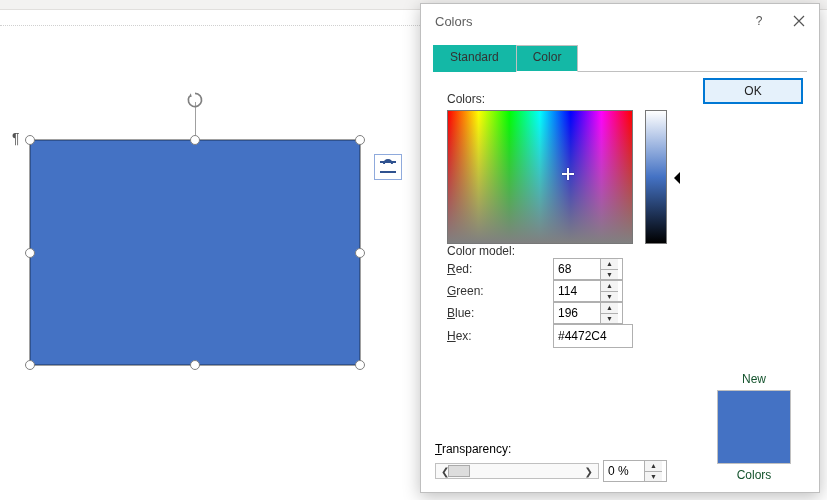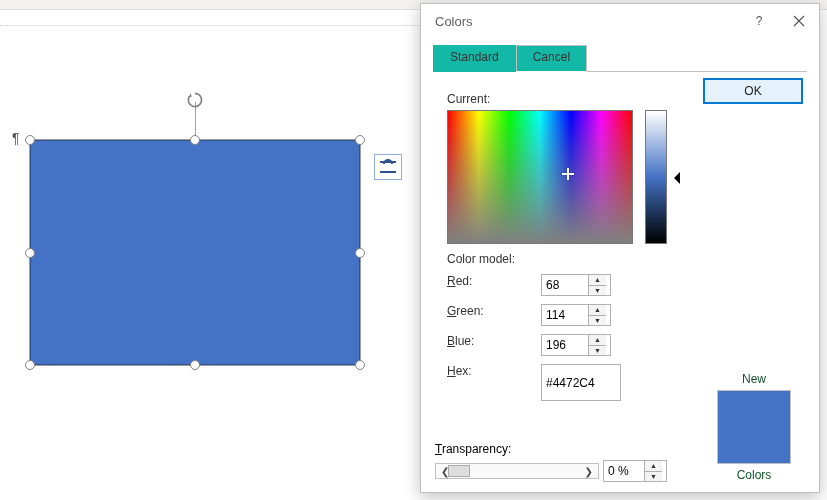--- a/index.html
+++ b/index.html
@@ -42,31 +42,31 @@
   .color-field { position: relative; width: 186px; height: 134px; border: 1px solid #777; background: linear-gradient(to top, #808080, rgba(128,128,128,0)), linear-gradient(to right, #ff0000, #ffff00, #00ff00, #00ffff, #0000ff, #ff00ff, #ff0000); }
   .cf-cursor { position: absolute; width: 12px; height: 12px; pointer-events: none; }
   .cf-cursor::before, .cf-cursor::after { content: ""; position: absolute; background: #fff; box-shadow: 0 0 1px #000; }
   .cf-cursor::before { left: 0; top: 5px; width: 12px; height: 2px; }
   .cf-cursor::after { left: 5px; top: 0; width: 2px; height: 12px; }
   .cf-cursor.inner { left: 62%; top: 43%; }
   
   .lum-slider { position: absolute; left: 198px; top: 0; width: 22px; height: 134px; border: 1px solid #777; background: linear-gradient(to bottom, #fff 0%, #4472C4 50%, #000 100%); }
   .lum-arrow { position: absolute; left: 221px; width: 0; height: 0; border: 6px solid transparent; border-right-color: #000; top: 62px; }
   
-  .row { display: flex; align-items: flex-start; margin-top: 8px; gap: 6px; }
+  .row { display: flex; align-items: center; gap: 18px; }
   .row label { width: 88px; color: #333; }
   .select { height: 22px; border: 1px solid #b0b0b0; background: #fff; display: flex; align-items: center; padding: 0 6px; width: 126px; justify-content: space-between; }
   .select .chev { width: 18px; height: 18px; border-left: 1px solid #c8c8c8; display: flex; align-items: center; justify-content: center; margin-right: -4px; color: #555; }
   
   .num-input { display: flex; height: 22px; width: 70px; border: 1px solid #b0b0b0; }
   .num-input input { border: none; width: 46px; padding: 0 4px; outline: none; font-size: 12px; }
   .spin { width: 18px; display: flex; flex-direction: column; border-left: 1px solid #b0b0b0; }
   .spinb { flex: 1; display: flex; align-items: center; justify-content: center; font-size: 7px; color: #333; background: #f4f4f4; }
   .spinb:first-child { border-bottom: 1px solid #b0b0b0; }
-  .txt-input { height: 37px; width: 80px; border: 1px solid #b0b0b0; padding: 0 4px; }
+  .txt-input { height: 24px; width: 80px; border: 1px solid #b0b0b0; padding: 0 4px; }
   
   
   .right-col { position: absolute; right: 2px; top: 34px; width: 102px; display: flex; flex-direction: column; align-items: flex-start; }
   .btn { width: 100px; height: 26px; border: 1px solid #adadad; background: #e1e1e1; margin-bottom: 8px; display: flex; align-items: center; justify-content: center; color: #222; }
   .btn.primary { border: 2px solid #0078d4; background: #e5f1fb; }
   
   .preview-wrap { position: absolute; right: 2px; bottom: 2px; width: 102px; text-align: center; }
   .swatch { width: 74px; height: 74px; margin: 4px auto; border: 1px solid #c0c0c0; display: flex; flex-direction: column; }
   .swatch .half { flex: 1; }
   .sw-new { background: #4472C4; }
@@ -123,29 +123,29 @@
     <div class="sys">
       <svg width="12" height="12" viewBox="0 0 12 12">
           <path d="M1 1 L11 11 M11 1 L1 11" stroke="currentColor" stroke-width="1.2"></path>
         </svg>
     </div>
   </div>
 
   <div class="dlg-body">
     <div class="tabs">
       <div class="tab">Standard</div>
-      <div class="tab active">Cancel</div>
+      <div class="tab active">Color</div>
     </div>
 
     <div class="right-col">
       <div class="btn primary">OK</div>
     </div>
 
     <div class="controls">
-      <div class="label">Current:</div>
+      <div class="label">Colors:</div>
       <div style="position:relative;">
         <div class="color-field">
           <div class="cf-cursor inner"></div>
         </div>
         <div class="lum-slider"></div>
         <div class="lum-arrow"></div>
       </div>
 
       <div class="row">
         <label><span>Color model:</span></label>

